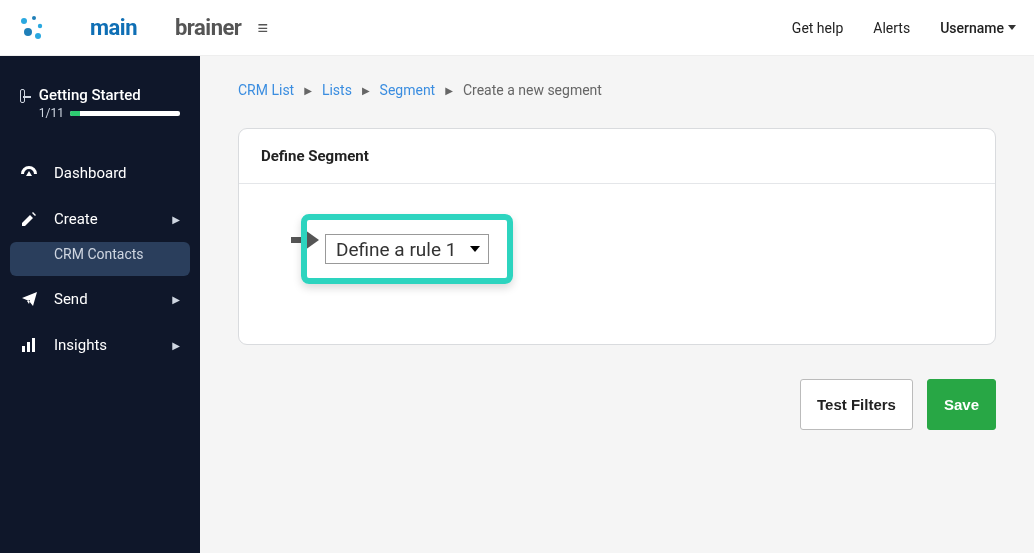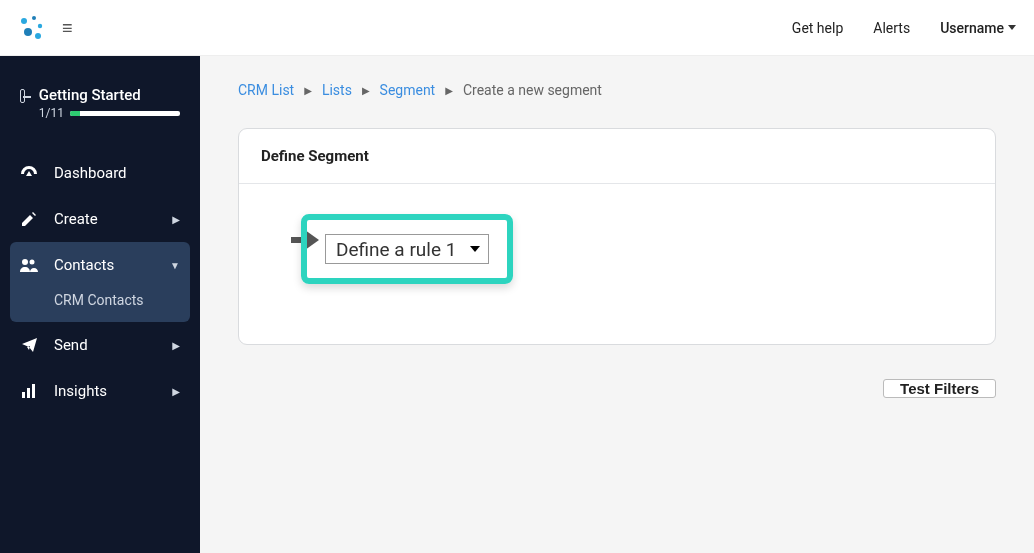--- a/index.html
+++ b/index.html
@@ -49,35 +49,36 @@
 .arrow::before { content: ''; position: absolute; left: 0; top: 5px; width: 16px; height: 6px; background: #555; }
 .arrow::after { content: ''; position: absolute; right: -2px; top: -2px; width: 0; height: 0; border-top: 10px solid transparent; border-bottom: 10px solid transparent; border-left: 14px solid #555; }
 
 .highlight-box { border: 6px solid #2dd4bf; border-radius: 8px; padding: 14px 18px; display: inline-block; position: relative; box-shadow: 0 4px 8px rgba(0,0,0,0.15); }
 .arrow-wrap { position: relative; display: inline-block; margin-left: 34px; }
 
 .rule-select { width: 164px; height: 30px; border: 1px solid #999; background: #fff; padding: 0 24px 0 10px; font-size: 19px; color: #333; position: relative; display: flex; align-items: center; cursor: pointer; }
 .rule-select .dd { position: absolute; right: 8px; top: 50%; transform: translateY(-50%); width: 0; height: 0; border-left: 5px solid transparent; border-right: 5px solid transparent; border-top: 6px solid #000; }
 
 .actions { display: flex; justify-content: flex-end; gap: 14px; margin-top: 34px; }
-.btn { padding: 0 16px; font-size: 15px; font-weight: 600; border-radius: 3px; cursor: pointer; border: 1px solid #bbb; background: #fff; color: #222; }
+.btn { padding: 16px 16px; font-size: 15px; font-weight: 600; border-radius: 3px; cursor: pointer; border: 1px solid #bbb; background: #fff; color: #222; }
 .btn-save { background: #28a745; color: #fff; border-color: #28a745; }
 </style>
 </head>
 <body>
 
 <div class="topbar">
   <div class="logo">
     <svg class="logo-dots" viewBox="0 0 28 28">
       <circle cx="6" cy="7" r="3" fill="#2aa8e0"></circle>
       <circle cx="16" cy="4" r="2" fill="#1f7fb8"></circle>
       <circle cx="22" cy="12" r="2.2" fill="#2aa8e0"></circle>
       <circle cx="10" cy="18" r="4" fill="#1f7fb8"></circle>
       <circle cx="20" cy="22" r="3" fill="#2aa8e0"></circle>
     </svg>
+    <span class="logo-text"><span class="main">main</span><span class="brainer">brainer</span></span>
   </div>
   <div class="hamburger">≡</div>
   <div class="top-actions">
     <span class="item">Get help</span>
     <span class="item">Alerts</span>
     <span class="item username">
       <span>Username</span>
       <span class="caret"></span>
     </span>
   </div>
@@ -109,31 +110,20 @@
       <li class="nav-item">
         <span class="nicon">
             <svg width="14" height="14" viewBox="0 0 14 14">
               <path fill="#fff" d="M0 11l8-8 3 3-8 8H0v-3zm10-10l1-1 3 3-1 1-3-3z"></path>
             </svg>
           </span>
         <span>Create</span>
         <span class="chev">▶</span>
       </li>
       <li class="nav-block active">
-        <div class="nav-item">
-          <span class="nicon">
-              <svg width="18" height="14" viewBox="0 0 18 14">
-                <circle cx="5" cy="4" r="3" fill="#fff"></circle>
-                <circle cx="12" cy="4" r="2.5" fill="#fff"></circle>
-                <path fill="#fff" d="M0 14c0-3 2-5 5-5s5 2 5 5H0zm10 0c0-2 1.5-4 4-4s4 2 4 4h-8z"></path>
-              </svg>
-            </span>
-          <span>Contacts</span>
-          <span class="chev">▼</span>
-        </div>
         <div class="nav-sub">CRM Contacts</div>
       </li>
       <li class="nav-item">
         <span class="nicon">
             <svg width="15" height="14" viewBox="0 0 15 14">
               <path fill="#fff" d="M0 6l15-6-4 14-4-5-7-3zm5 3l2 3 1-4-3 1z"></path>
             </svg>
           </span>
         <span>Send</span>
         <span class="chev">▶</span>
@@ -173,15 +163,16 @@
               <span>Define a rule 1</span>
               <span class="dd"></span>
             </div>
           </div>
         </div>
       </div>
     </div>
 
     <div class="actions">
       <button class="btn">Test Filters</button>
+      <button class="btn btn-save">Save</button>
     </div>
   </main>
 </div>
 
 </body></html>

